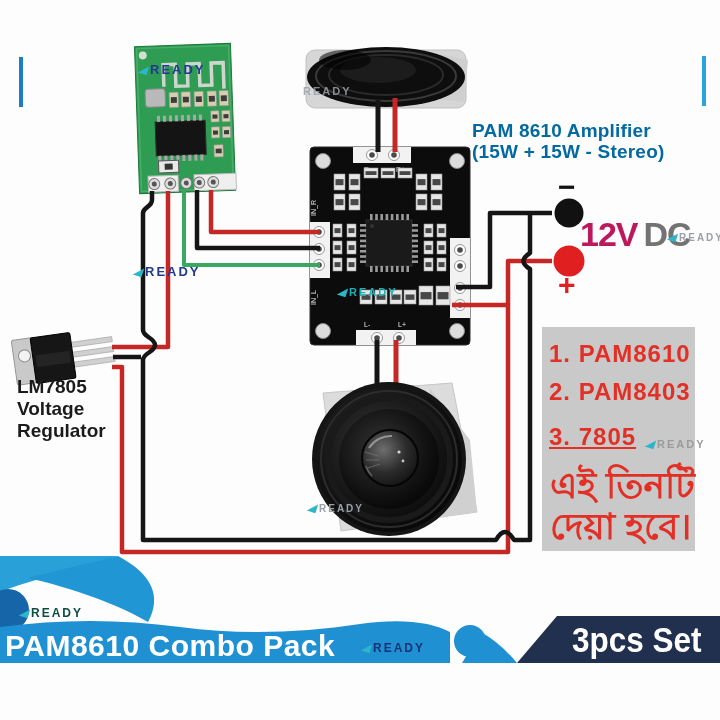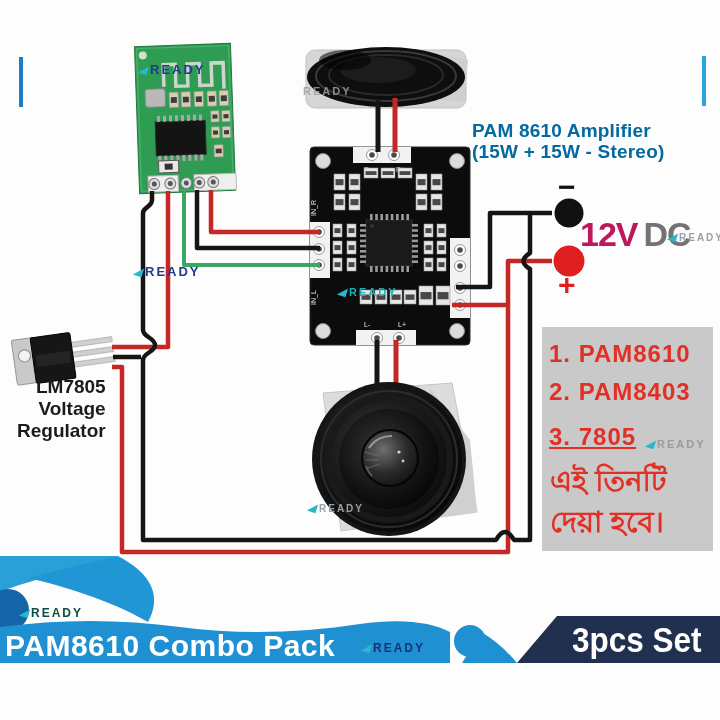--- a/index.html
+++ b/index.html
@@ -4,30 +4,30 @@
 <style>
   html,body{margin:0;padding:0;background:#ffffff;}
   #stage{position:relative;width:720px;height:720px;background:#fdfdfd;overflow:hidden;
          font-family:"Liberation Sans",sans-serif;}
   #gfx{position:absolute;left:0;top:0;}
   .abs{position:absolute;}
   .tick{position:absolute;width:4px;height:50px;}
   .amp-title{position:absolute;left:472px;top:120px;color:#0369a1;font-weight:bold;
              font-size:19px;line-height:21px;letter-spacing:.2px;}
   .reg-label{position:absolute;left:17px;top:376px;color:#1b1b1b;font-weight:bold;
-             font-size:19px;line-height:22px;text-align:right;}
+             font-size:19px;line-height:22px;}
   .supply{position:absolute;left:580px;top:215px;font-size:34px;font-weight:bold;letter-spacing:-1px;white-space:nowrap;}
   .supply .v{color:#be185d;} .supply .dc{color:#737373;margin-left:6px;}
   .term-sign{position:absolute;font-weight:bold;font-size:30px;line-height:30px;}
   .minus{left:558px;top:172px;color:#111;}
   .plus{left:558px;top:270px;color:#e02020;}
-  .graybox{position:absolute;left:542px;top:327px;width:171px;height:224px;background:#c9c9c9;}
+  .graybox{position:absolute;left:542px;top:327px;width:153px;height:224px;background:#c9c9c9;}
   .graybox .item{position:absolute;left:7px;color:#e23026;font-weight:bold;font-size:24px;
                  letter-spacing:1px;white-space:nowrap;}
-  .graybox .bn{position:absolute;left:8px;color:#e23026;font-weight:bold;font-size:29px;white-space:nowrap;}
+  .graybox .bn{position:absolute;left:8px;color:#e23026;font-weight:bold;font-size:36px;white-space:nowrap;}
   .banner-title{position:absolute;left:5px;top:629px;color:#fff;font-weight:bold;font-size:30px;
                 letter-spacing:.5px;white-space:nowrap;text-align:center;}
   .banner-badge{position:absolute;left:572px;top:620px;color:#fff;font-weight:bold;font-size:35px;
                 transform:scaleX(.9);transform-origin:left;white-space:nowrap;}
   .wm{position:absolute;font-weight:bold;letter-spacing:2px;white-space:nowrap;}
   .wm .bird{display:inline-block;width:0;height:0;border-left:9px solid transparent;
             border-bottom:9px solid #2ab7c9;transform:rotate(18deg);margin-right:2px;}
   .wm.navy{color:#223a8f;font-size:13px;}
   .wm.gray{color:#9aa0a8;font-size:11px;}
   .wm.teal{color:#19b0b8;font-size:11px;}

